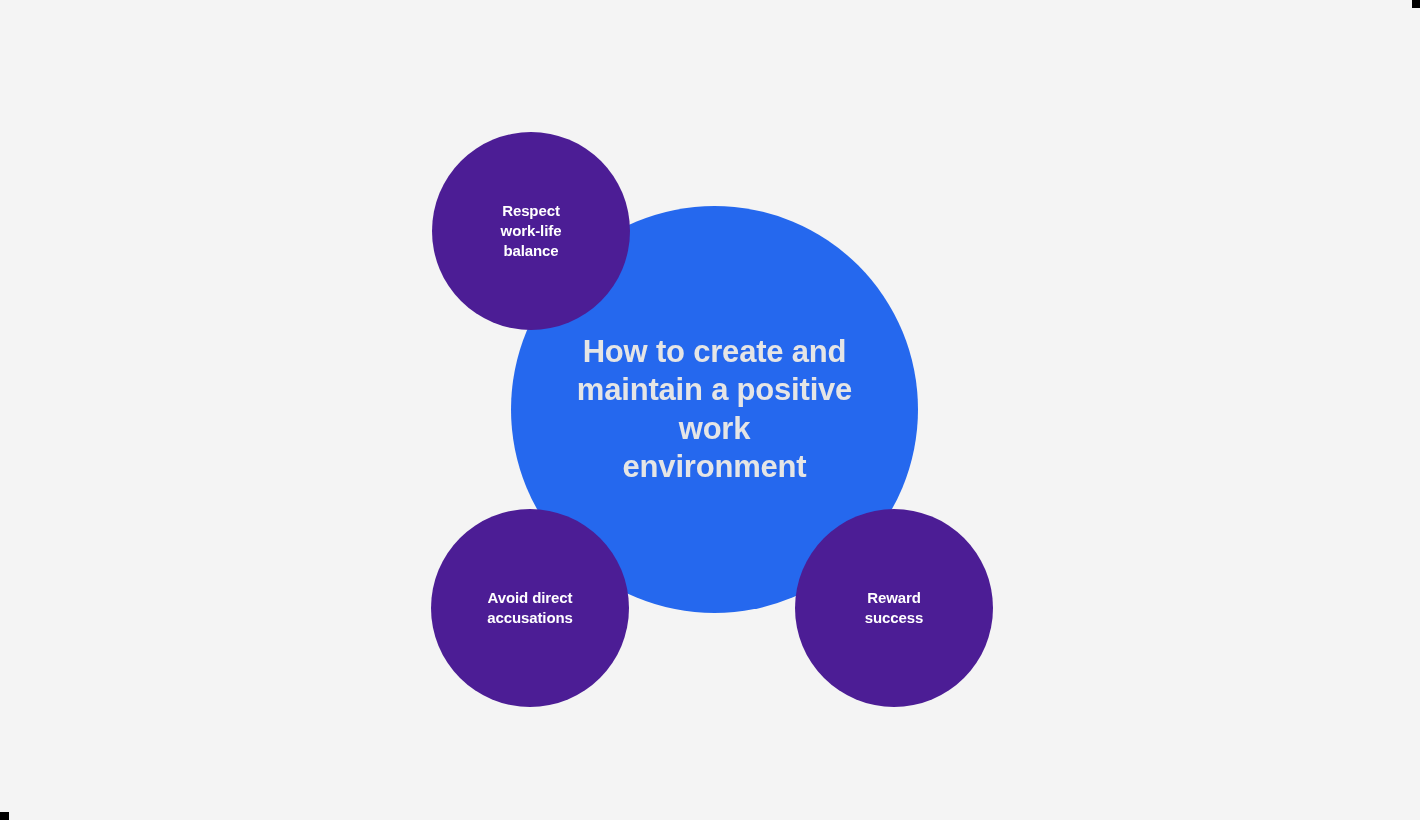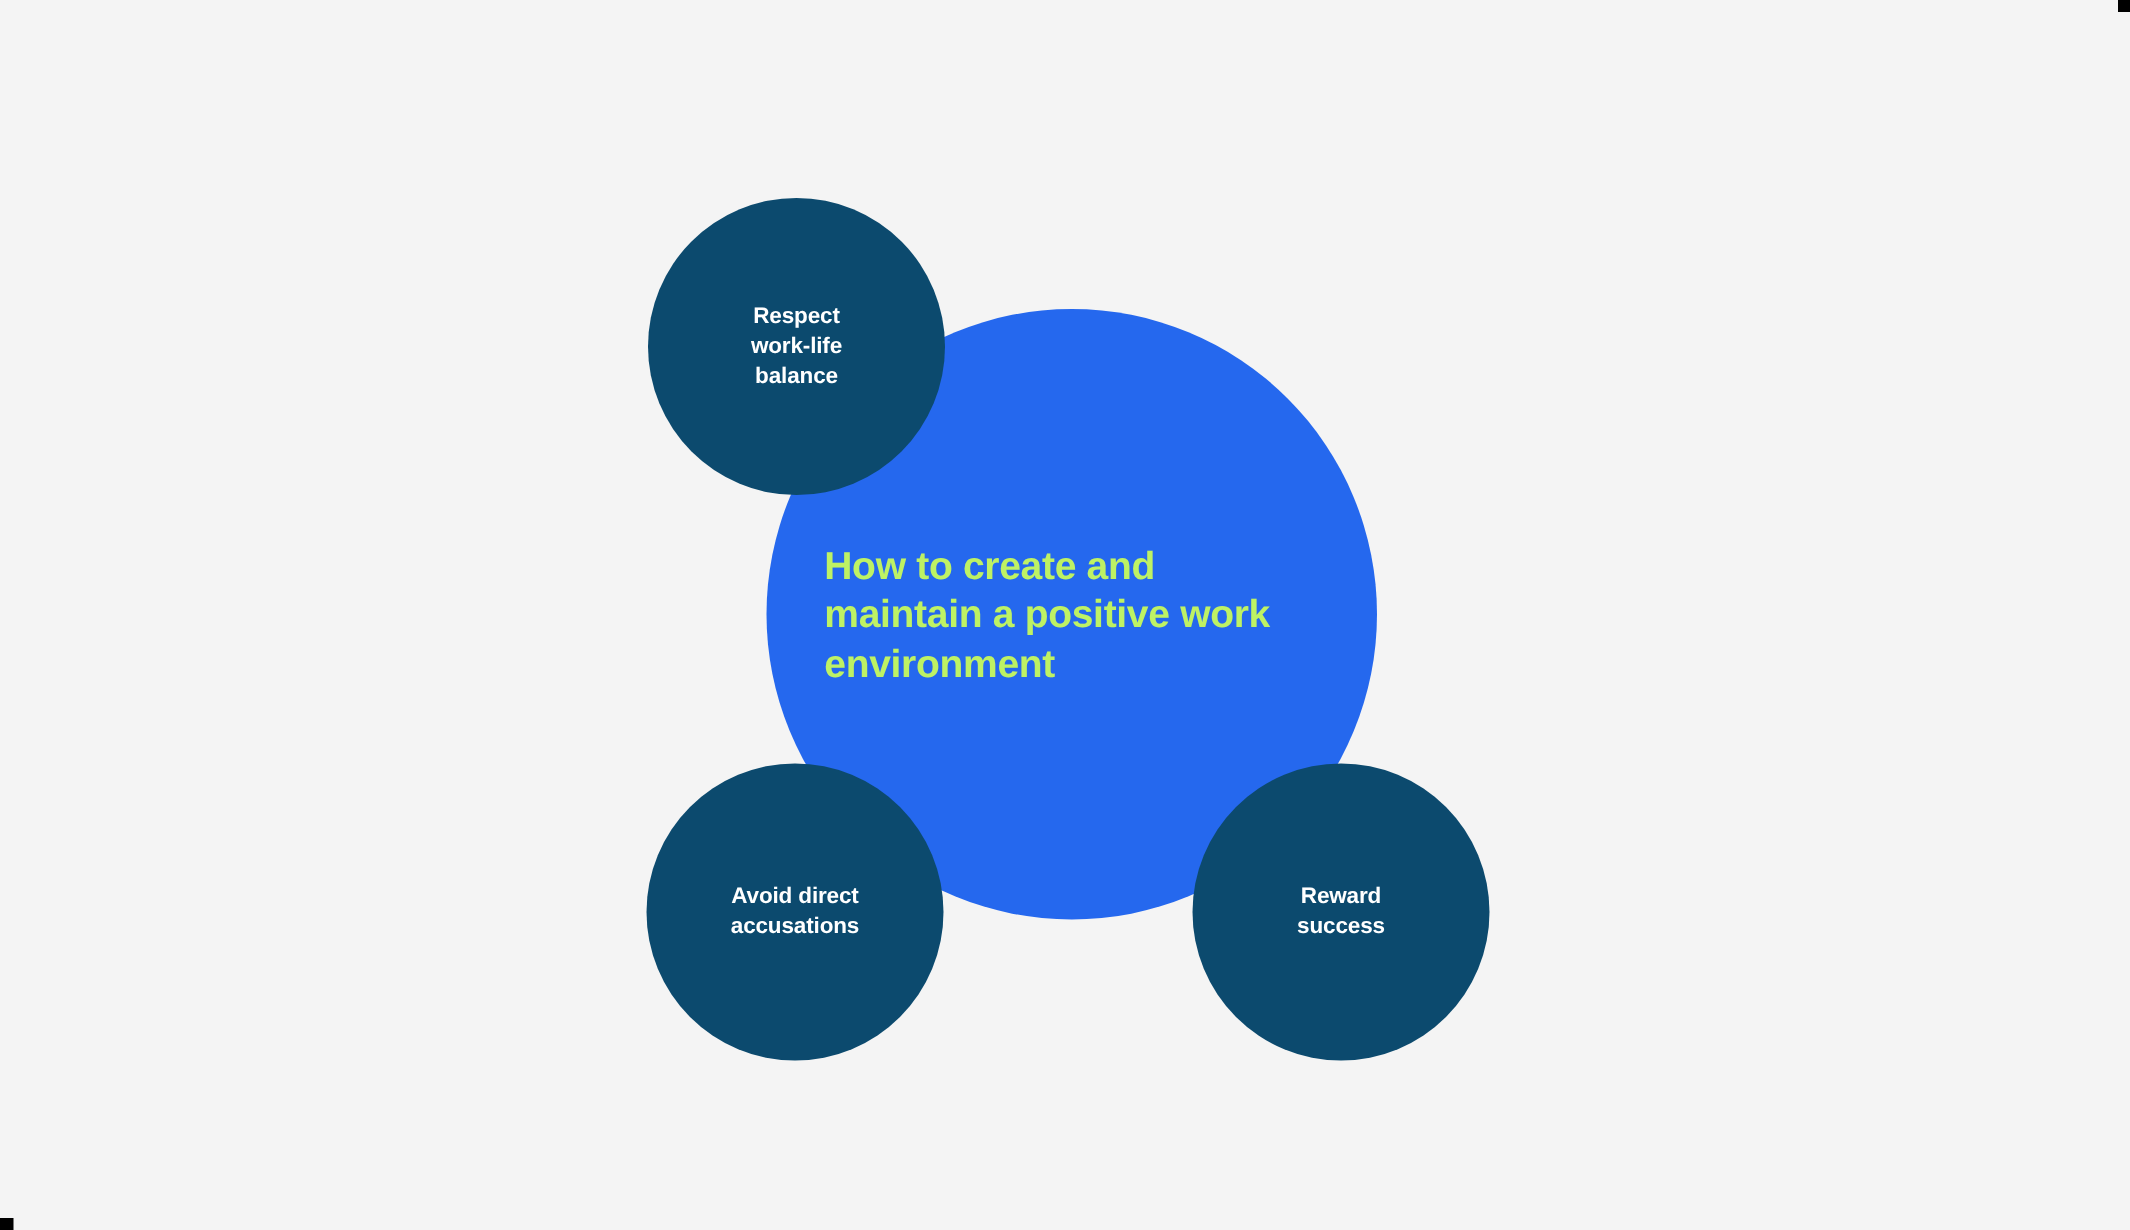--- a/index.html
+++ b/index.html
@@ -30,36 +30,37 @@
     width: 407px;
     height: 407px;
     border-radius: 50%;
     background: #2568ee;
     display: flex;
     align-items: center;
     justify-content: center;
     z-index: 1;
   }
   .hub-label {
-    color: #bef264;
-    font-size: 26px;
+    color: #e5e5e5;
+    font-size: 31px;
     font-weight: bold;
     line-height: 1.24;
+    text-align: center;
     letter-spacing: -0.2px;
     width: 330px;
     white-space: pre-line;
   }
 
   
   .node {
     position: absolute;
     width: 198px;
     height: 198px;
     border-radius: 50%;
-    background: #0c4a6e;
+    background: #4c1d95;
     display: flex;
     align-items: center;
     justify-content: center;
     z-index: 2;
   }
   .node-label {
     color: #ffffff;
     font-size: 15px;
     font-weight: bold;
     line-height: 1.33;

